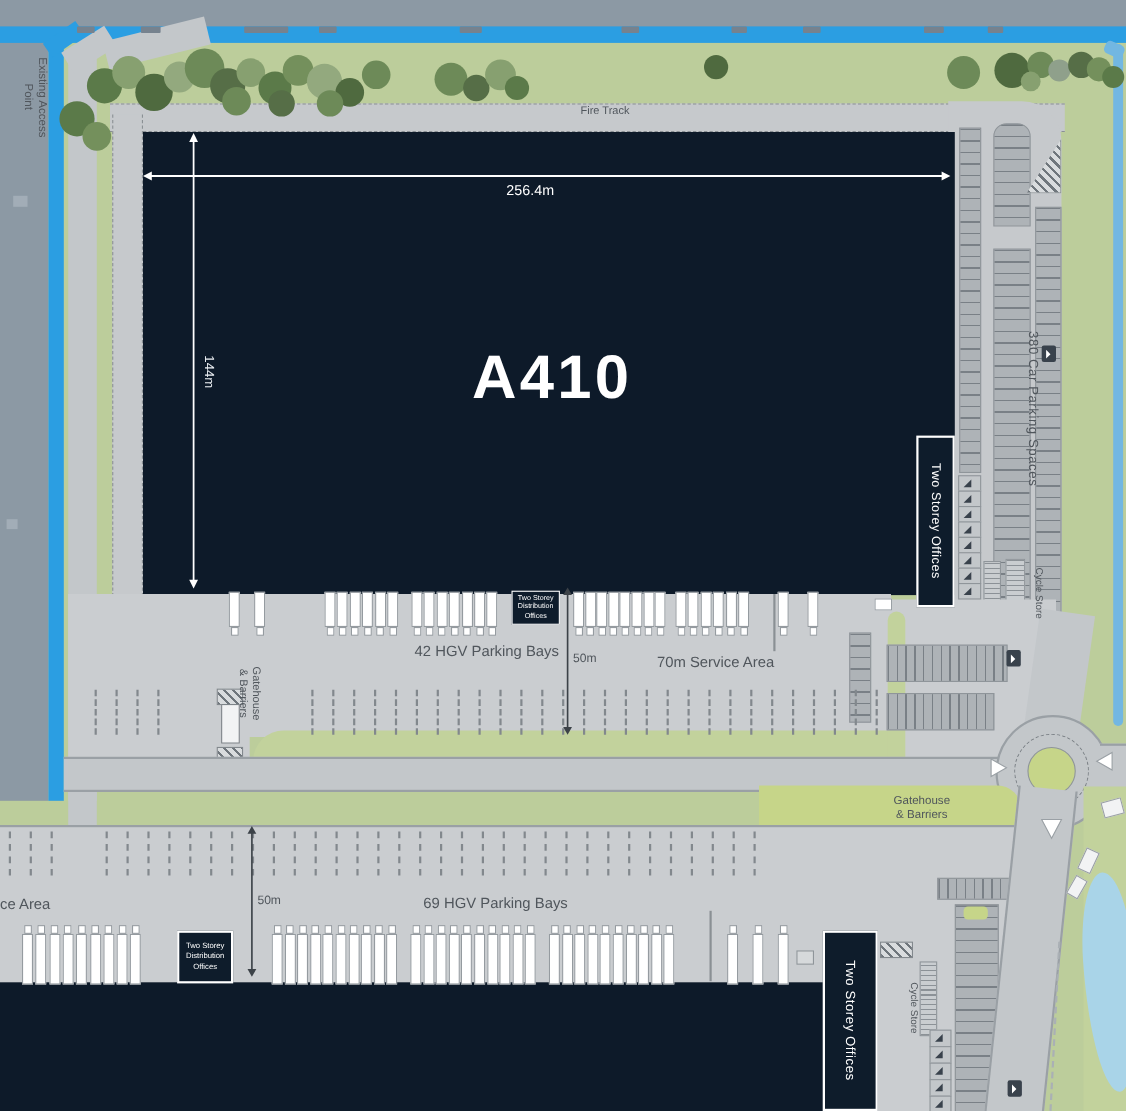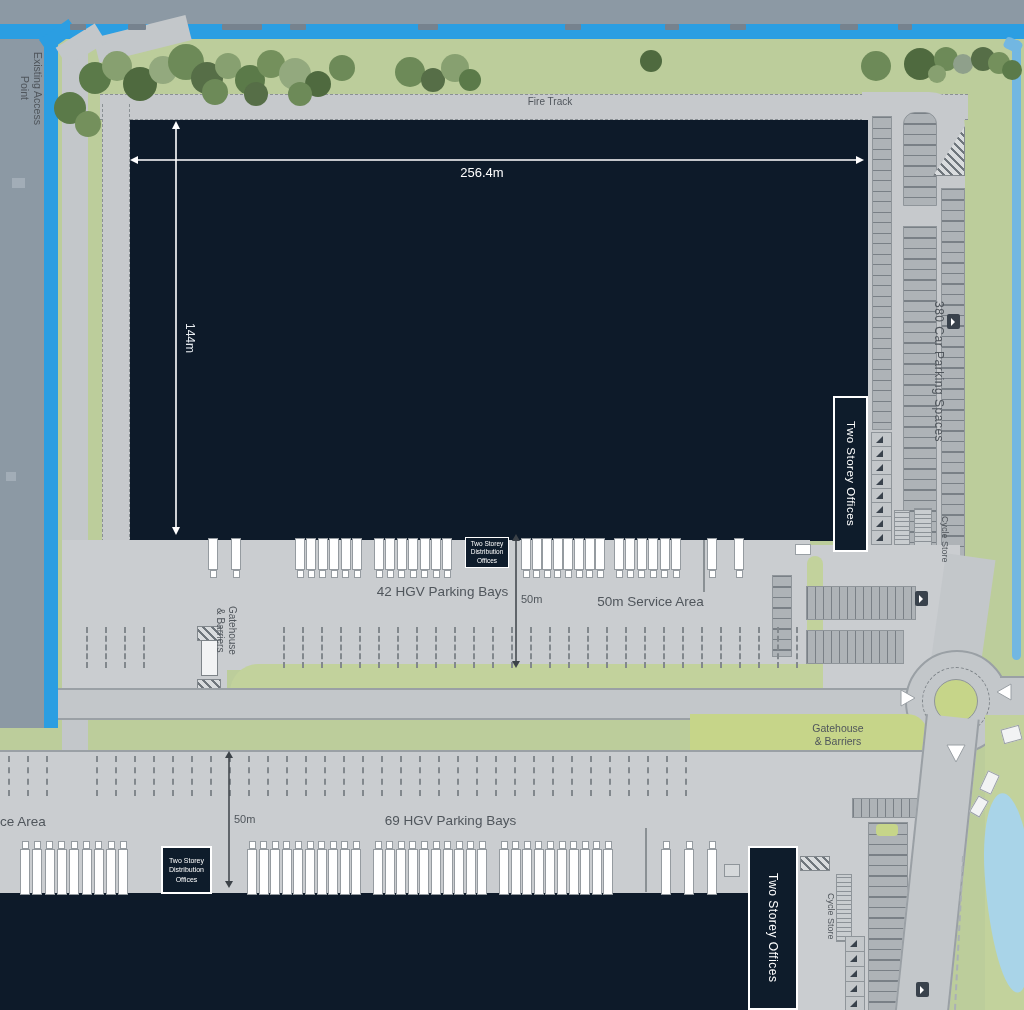--- a/index.html
+++ b/index.html
@@ -345,29 +345,30 @@
       <div class="mark" style="left: 915px; top: 591px;"></div>
       <div class="mark" style="left: 916px; top: 982px;"></div>
     </div>
 
   <div class="lbl vlbl pre ctr" style="left:10px;top:36px;width:34px;height:104px;font-size:10.5px">Existing Access
 Point</div>
   <div class="lbl ctr" style="left:480px;top:96px;width:140px;font-size:10px">Fire Track</div>
 
   <div class="lbl ctr" style="left:432px;top:165px;width:100px;font-size:13px;color:#ffffff">256.4m</div>
   <div class="lbl vlbl ctr" style="left:179px;top:298px;width:18px;height:80px;font-size:12px;color:#e8ecf0">144m</div>
+  <div class="lbl ctr" style="left:332px;top:312px;width:340px;height:62px;font-size:56px;font-weight:bold;letter-spacing:3px;color:#ffffff;line-height:62px">A410</div>
 
   <div class="lbl vlbl ctr" style="left:924px;top:292px;width:22px;height:160px;font-size:12px;letter-spacing:.5px">380 Car Parking Spaces</div>
   <div class="lbl vlbl ctr" style="left:932px;top:506px;width:18px;height:66px;font-size:9px">Cycle Store</div>
 
   <div class="lbl vlbl pre ctr" style="left:206px;top:584px;width:32px;height:92px;font-size:10px">Gatehouse
 &amp; Barriers</div>
   <div class="lbl ctr" style="left:360px;top:584px;width:165px;font-size:13.5px">42 HGV Parking Bays</div>
   <div class="lbl" style="left:521px;top:593px;font-size:11px">50m</div>
-  <div class="lbl ctr" style="left:578px;top:594px;width:145px;font-size:13.5px">50m Service Area</div>
+  <div class="lbl ctr" style="left:578px;top:594px;width:145px;font-size:13.5px">70m Service Area</div>
 
   <div class="lbl pre ctr" style="left:796px;top:722px;width:84px;font-size:10.5px">Gatehouse
 &amp; Barriers</div>
   <div class="lbl" style="left:0;top:814px;font-size:13.5px">ce Area</div>
   <div class="lbl" style="left:234px;top:813px;font-size:11px">50m</div>
   <div class="lbl ctr" style="left:368px;top:813px;width:165px;font-size:13.5px">69 HGV Parking Bays</div>
   <div class="lbl vlbl ctr" style="left:818px;top:884px;width:18px;height:64px;font-size:9px">Cycle Store</div>
 
   <svg id="dims" width="1024" height="1010" viewBox="0 0 1024 1010">
 

